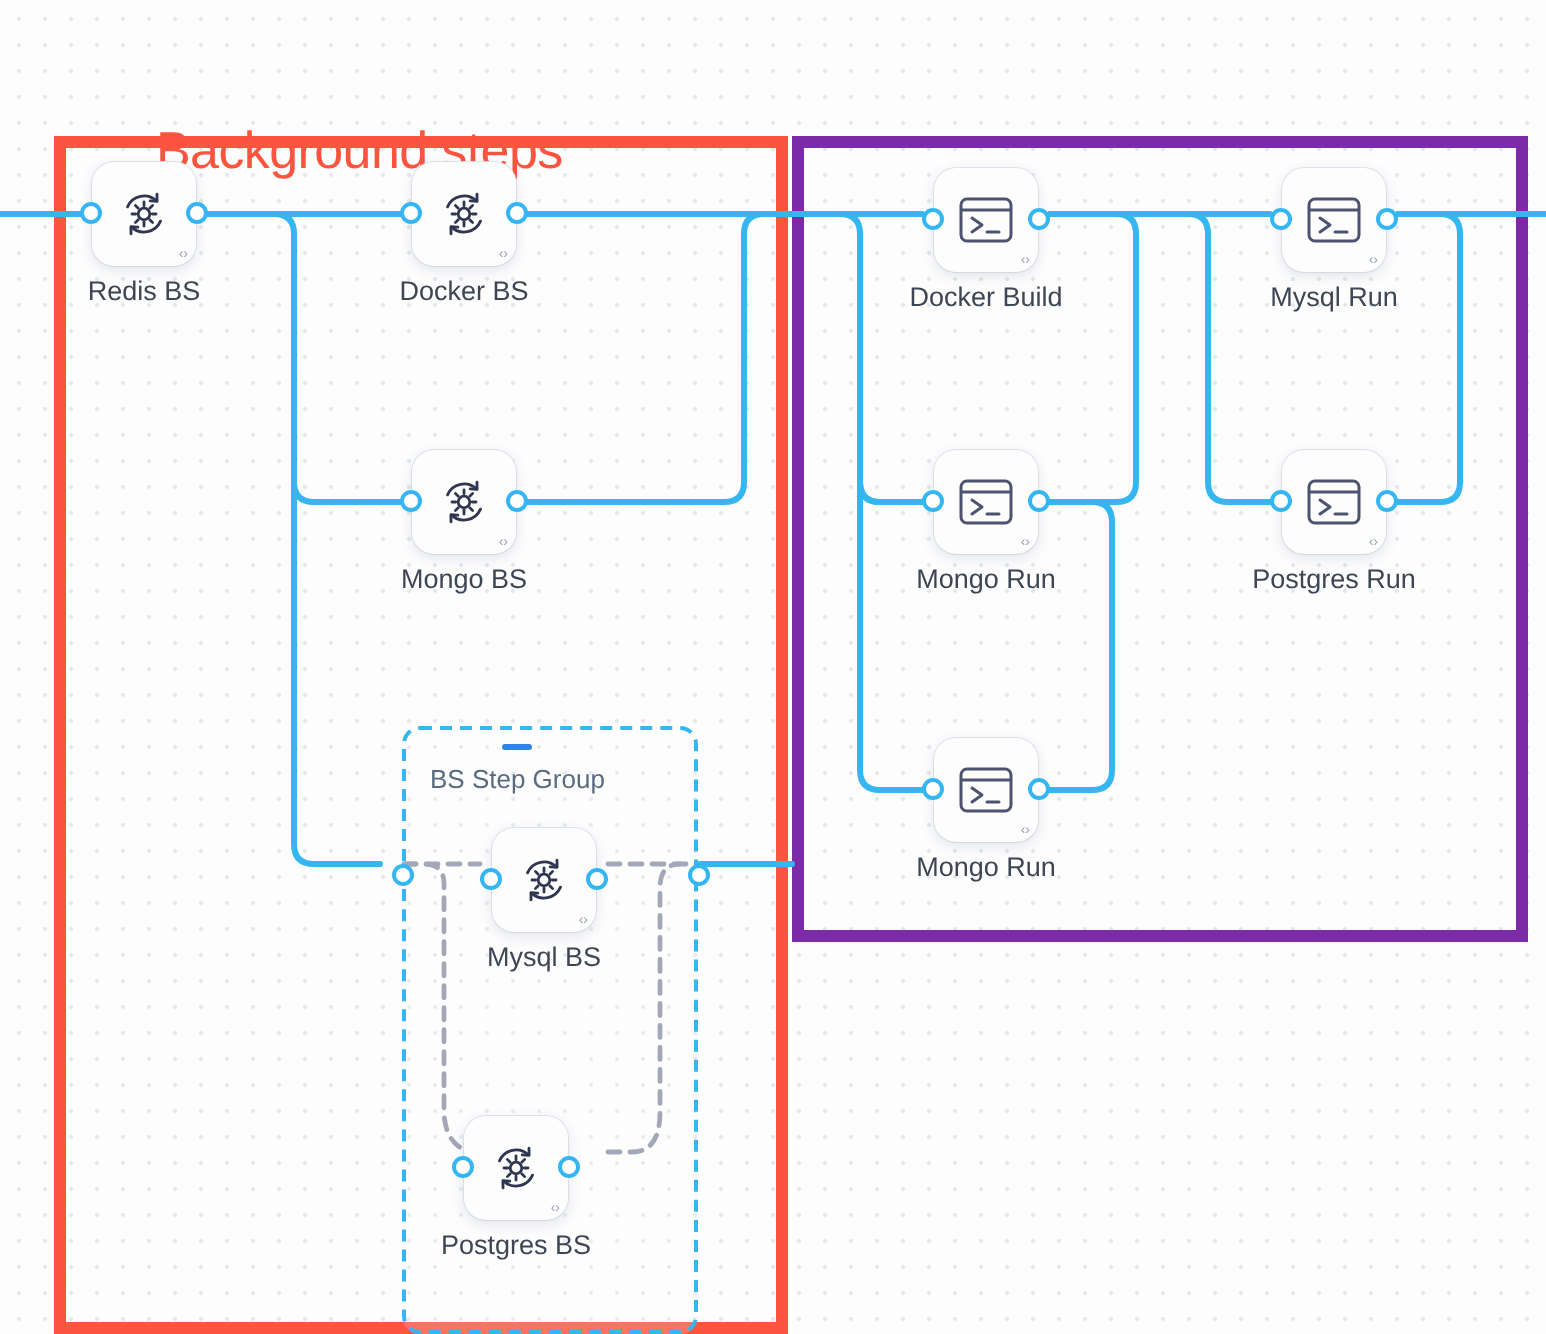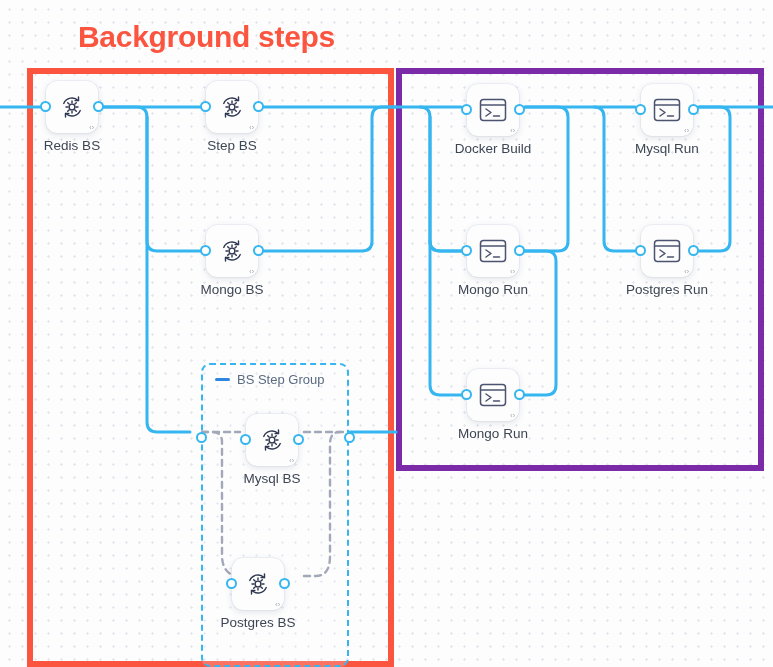--- a/index.html
+++ b/index.html
@@ -13,21 +13,21 @@
     font-family:"Liberation Sans", sans-serif;
   }
   #canvas{position:absolute;inset:0;}
   svg.edges{position:absolute;left:0;top:0;width:773px;height:667px;pointer-events:none;}
 
   
   .region{position:absolute;box-sizing:border-box;}
   .region-bg{border:6px solid #fb5540;}
   .region-run{border:6px solid #7b2ba8;}
 
-  .region-title{position:absolute;font-weight:bold;font-size:30px;letter-spacing:-0.3px;white-space:nowrap;}
+  .region-title{position:absolute;font-weight:normal;font-size:26px;letter-spacing:-0.3px;white-space:nowrap;margin-top:40px;}
   .title-bg{color:#fb5540;}
   .title-run{color:#7b2ba8;}
 
   
   .step-group{
     position:absolute;box-sizing:border-box;
     border:2px dashed #35b6f0;border-radius:9px;
     background:rgba(255,255,255,0.18);
   }
   .step-group-label{
@@ -66,21 +66,21 @@
 <body>
 
 <div id="canvas">
 
   <div class="region region-bg" id="region-0" style="left: 27px; top: 68px; width: 367px; height: 599px;"></div>
   <div class="region region-run" id="region-1" style="left: 396px; top: 68px; width: 368px; height: 403px;"></div>
 
   <div class="region-title title-bg" id="rtitle-0" style="left: 78px; top: 20px;">Background steps</div>
 
   <div class="step-group" id="stepgroup" style="left: 201px; top: 363px; width: 148px; height: 304px;"></div>
-  <div class="step-group-label" id="sglabel" style="left: 215px; top: 372px;">
+  <div class="step-group-label" id="sglabel" style="left: 215px; top: 372px; flex-direction: column;">
     <span class="sg-dash"></span>
     <span>BS Step Group</span>
   </div>
 
   <svg class="edges" viewBox="0 0 773 667" xmlns="http://www.w3.org/2000/svg">
     <g fill="none" stroke="#35b6f0" stroke-width="3" stroke-linecap="round">
 
       <path d="M 0,107 L 40,107"></path>
 
       <path d="M 104,107 L 200,107"></path>
@@ -150,21 +150,21 @@
               <path d="M7.2 12.2 A 9.6 9.6 0 0 1 22.6 9.0" stroke-linecap="round"></path>
               <path d="M24.8 19.8 A 9.6 9.6 0 0 1 9.4 23.0" stroke-linecap="round"></path>
               <path d="M22.9 5.4 L23.0 9.2 L19.3 9.0" stroke-linecap="round" stroke-linejoin="round"></path>
               <path d="M9.1 26.6 L9.0 22.8 L12.7 23.0" stroke-linecap="round" stroke-linejoin="round"></path>
             </svg>
           </span>
           <span class="code-badge">‹›</span>
         </div>
         <div class="handle in"></div>
         <div class="handle out"></div>
-        <div class="node-label">Step BS</div>
+        <div class="node-label">Docker BS</div>
       </div>
       <div class="node" style="left: 206px; top: 225px;">
         <div class="node-card">
           <span>
             <svg class="glyph" width="30" height="30" viewBox="0 0 32 32" fill="none" stroke="#2e3650" stroke-width="1.5">
               <circle cx="16" cy="16" r="3.1"></circle>
               <path d="M16 9.6 L16 11.6 M16 20.4 L16 22.4 M9.6 16 L11.6 16 M20.4 16 L22.4 16 M11.4 11.4 L12.9 12.9 M19.1 19.1 L20.6 20.6 M20.6 11.4 L19.1 12.9 M12.9 19.1 L11.4 20.6" stroke-linecap="round"></path>
               <path d="M7.2 12.2 A 9.6 9.6 0 0 1 22.6 9.0" stroke-linecap="round"></path>
               <path d="M24.8 19.8 A 9.6 9.6 0 0 1 9.4 23.0" stroke-linecap="round"></path>
               <path d="M22.9 5.4 L23.0 9.2 L19.3 9.0" stroke-linecap="round" stroke-linejoin="round"></path>

